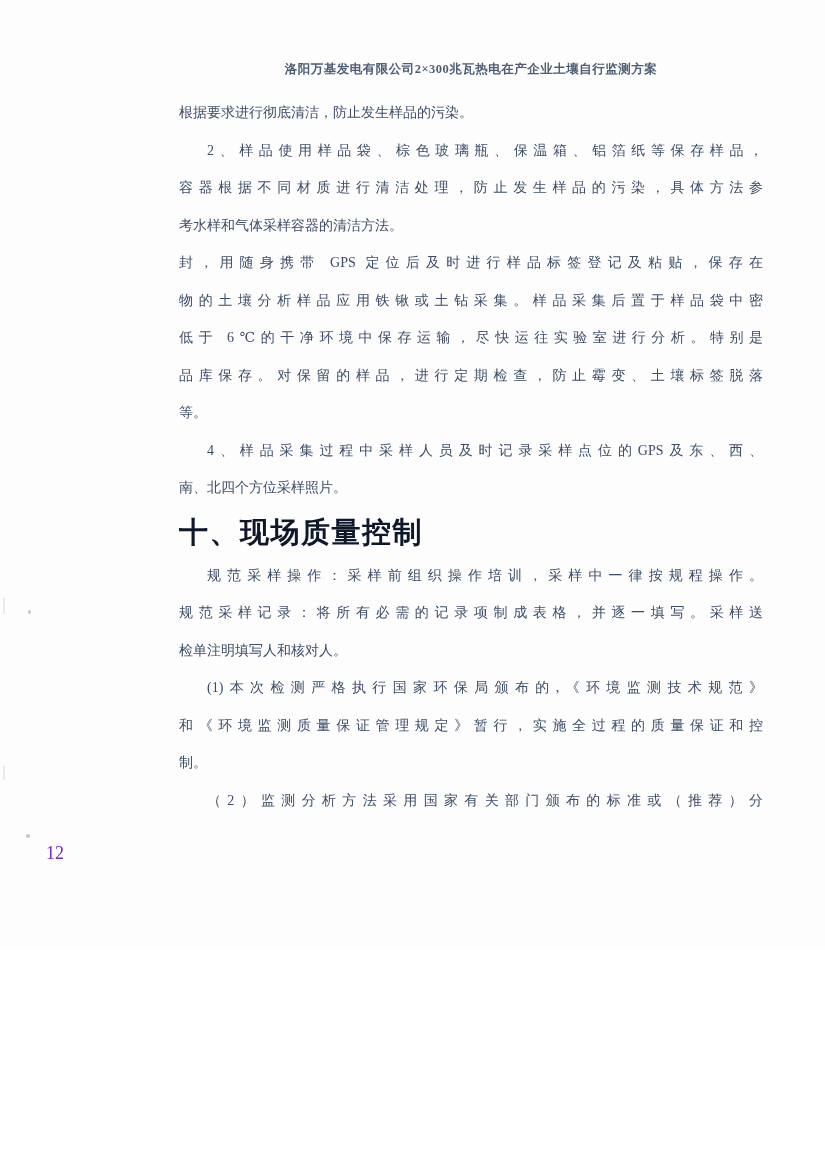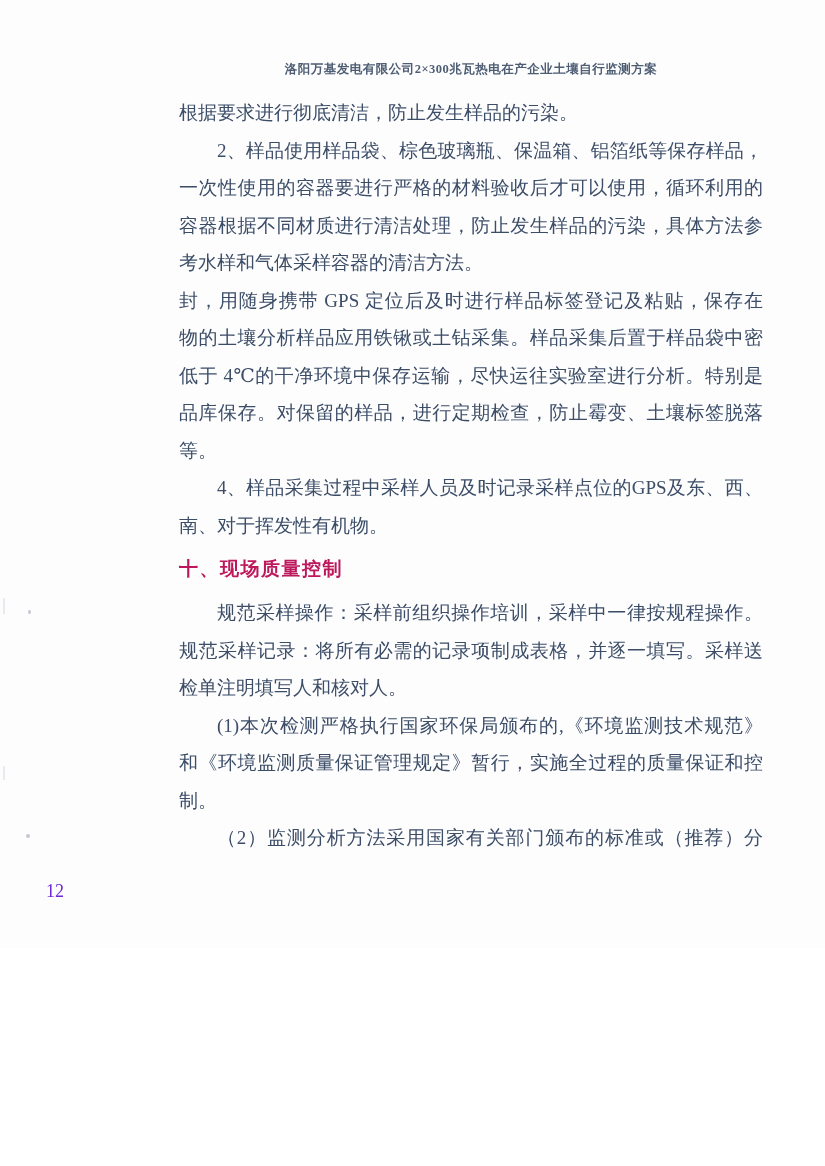--- a/index.html
+++ b/index.html
@@ -25,41 +25,41 @@
     letter-spacing: 0.5px;
     color: #4d5d74;
     height: 18px;
     line-height: 18px;
   }
   .doc-body {
     margin: 16px 108px 0 133px; 
     color: #3c4d68;
   }
   .line {
-    font-size: 19px;
+    font-size: 14px;
     height: 37.5px;
     line-height: 37.5px;
     white-space: nowrap;
     text-align: left;
     color: #3c4d68;
   }
   .line.fill {
     white-space: normal;
     text-align: justify;
     text-align-last: justify;
     text-justify: inter-character;
   }
   .line.indent {
     text-indent: 2em;
   }
   .heading {
-    font-size: 19px;
+    font-size: 29px;
     font-weight: 600;
     letter-spacing: 1.5px;
-    color: #be185d;
+    color: #0f172a;
     height: 46px;
     line-height: 46px;
     margin: 2px 0;
     white-space: nowrap;
   }
   .page-number {
     margin-top: 24px;
     text-align: left;
     font-size: 18px;
     color: #6d28d9;
@@ -99,30 +99,29 @@
 </head>
 <body>
 
 <div class="page">
 
   <div class="doc-header">洛阳万基发电有限公司2×300兆瓦热电在产企业土壤自行监测方案</div>
 
   <div class="doc-body">
     <div class="line">根据要求进行彻底清洁，防止发生样品的污染。</div>
     <div class="line indent fill">2、样品使用样品袋、棕色玻璃瓶、保温箱、铝箔纸等保存样品，</div>
-    <div class="line fill">一次性使用的容器要进行严格的材料验收后才可以使用，循环利用的</div>
     <div class="line fill">容器根据不同材质进行清洁处理，防止发生样品的污染，具体方法参</div>
     <div class="line">考水样和气体采样容器的清洁方法。</div>
     <div class="line fill">封，用随身携带 GPS 定位后及时进行样品标签登记及粘贴，保存在</div>
     <div class="line fill">物的土壤分析样品应用铁锹或土钻采集。样品采集后置于样品袋中密</div>
-    <div class="line fill">低于 4℃的干净环境中保存运输，尽快运往实验室进行分析。特别是</div>
+    <div class="line fill">低于 6℃的干净环境中保存运输，尽快运往实验室进行分析。特别是</div>
     <div class="line fill">品库保存。对保留的样品，进行定期检查，防止霉变、土壤标签脱落</div>
     <div class="line">等。</div>
     <div class="line indent fill">4、样品采集过程中采样人员及时记录采样点位的GPS及东、西、</div>
-    <div class="line">南、对于挥发性有机物。</div>
+    <div class="line">南、北四个方位采样照片。</div>
     <div class="heading">十、现场质量控制</div>
     <div class="line indent fill">规范采样操作：采样前组织操作培训，采样中一律按规程操作。</div>
     <div class="line fill">规范采样记录：将所有必需的记录项制成表格，并逐一填写。采样送</div>
     <div class="line">检单注明填写人和核对人。</div>
     <div class="line indent fill">(1)本次检测严格执行国家环保局颁布的,《环境监测技术规范》</div>
     <div class="line fill">和《环境监测质量保证管理规定》暂行，实施全过程的质量保证和控</div>
     <div class="line">制。</div>
     <div class="line indent fill">（2）监测分析方法采用国家有关部门颁布的标准或（推荐）分</div>
   </div>
 

